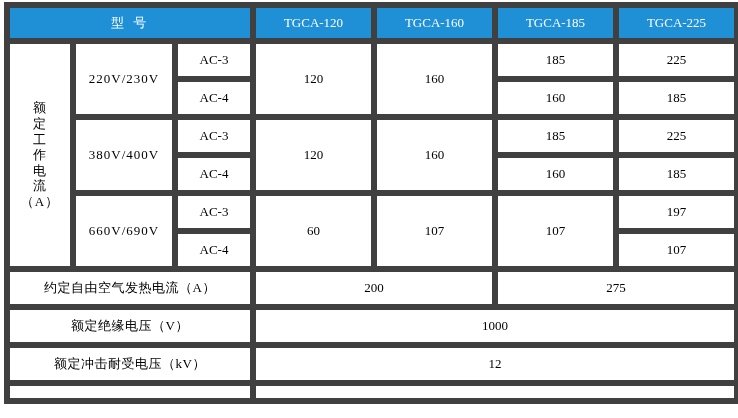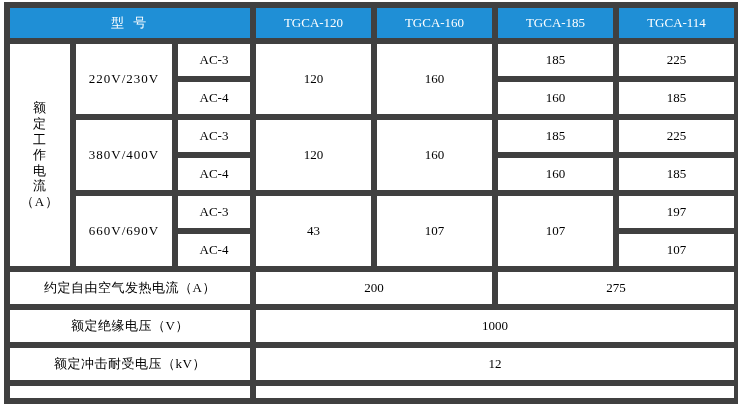--- a/index.html
+++ b/index.html
@@ -79,21 +79,21 @@
     <col style="width:121px">
     <col style="width:121px">
   </colgroup>
   <tbody>
 
     <tr>
       <td class="hdr hdr-model" colspan="3">型 号</td>
       <td class="hdr">TGCA-120</td>
       <td class="hdr">TGCA-160</td>
       <td class="hdr">TGCA-185</td>
-      <td class="hdr">TGCA-114</td>
+      <td class="hdr">TGCA-225</td>
     </tr>
 
     <tr class="acrow">
       <td class="vert-label" rowspan="6">
         <div>额</div>
         <div>定</div>
         <div>工</div>
         <div>作</div>
         <div>电</div>
         <div>流</div>
@@ -124,21 +124,21 @@
 
     <tr class="acrow">
       <td>AC-4</td>
       <td class="val">160</td>
       <td class="val">185</td>
     </tr>
 
     <tr class="acrow">
       <td class="rowlabel" rowspan="2">660V/690V</td>
       <td>AC-3</td>
-      <td class="val" rowspan="2">43</td>
+      <td class="val" rowspan="2">60</td>
       <td class="val" rowspan="2">107</td>
       <td class="val" rowspan="2">107</td>
       <td class="val">197</td>
     </tr>
 
     <tr class="acrow">
       <td>AC-4</td>
       <td class="val">107</td>
     </tr>
 

